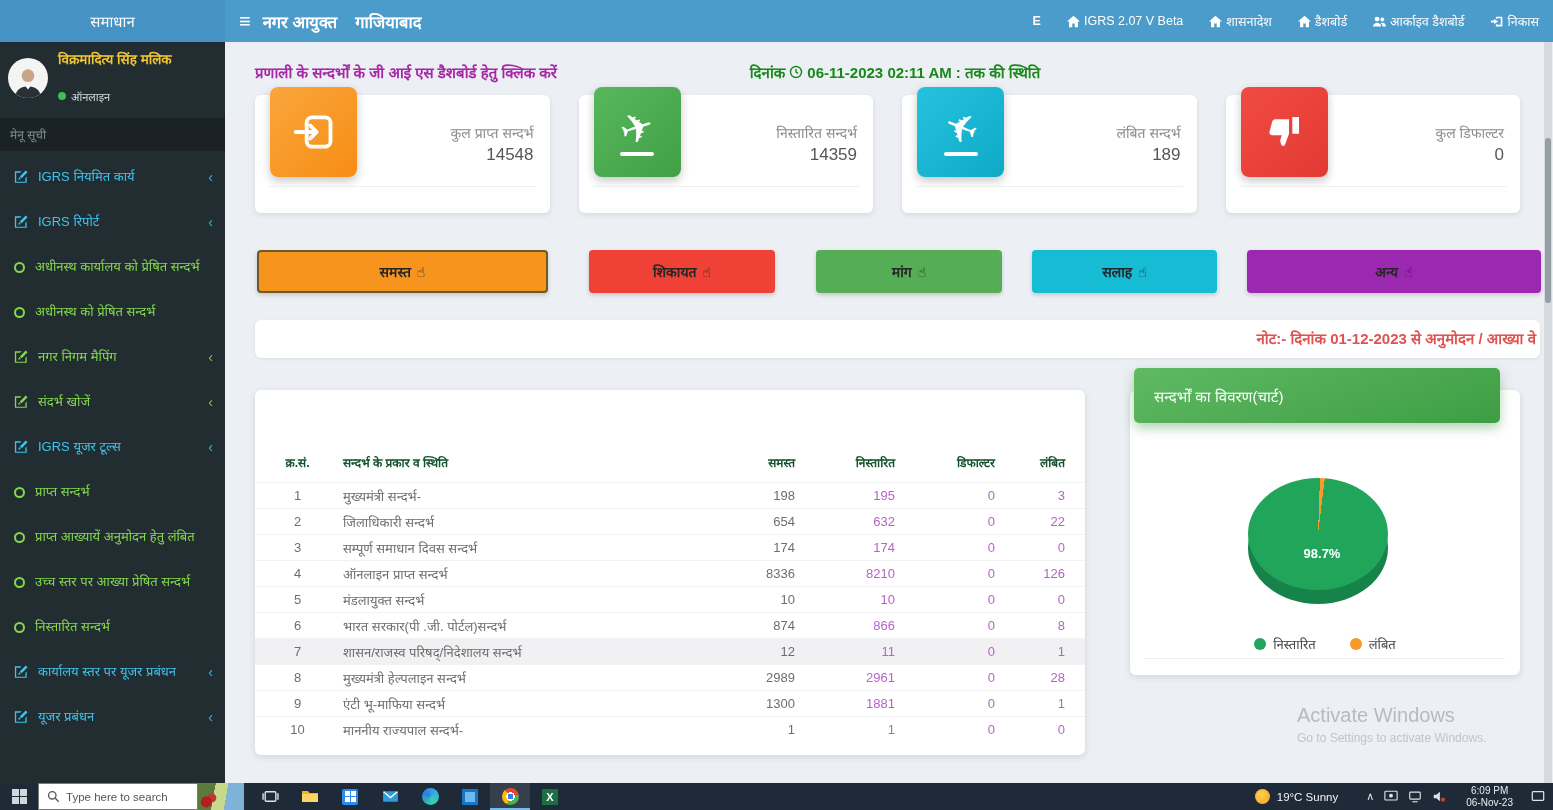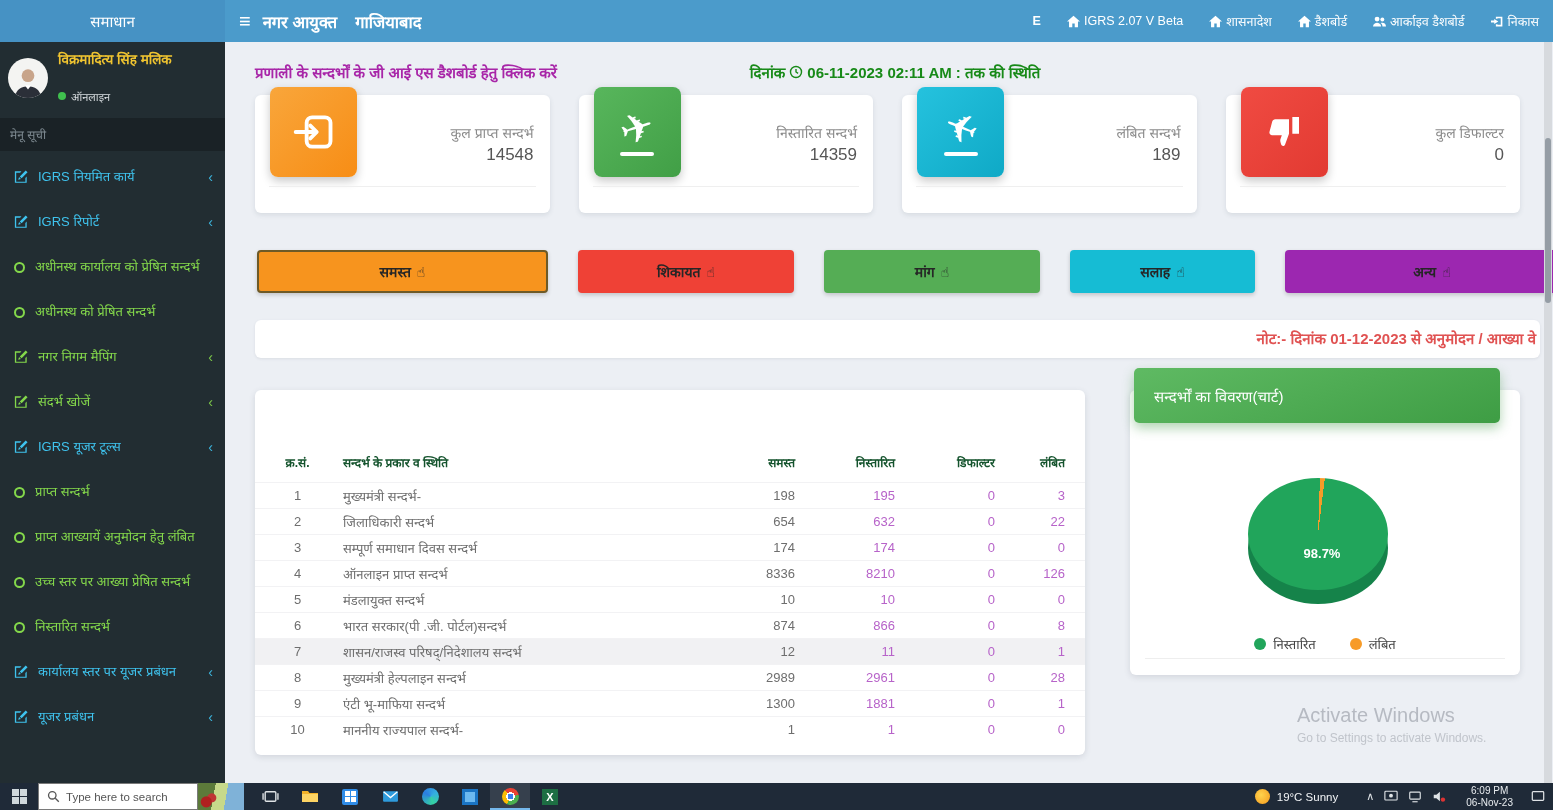--- a/index.html
+++ b/index.html
@@ -48,21 +48,21 @@
   .card-label { position:absolute; top:28px; right:16px; font-size:14px; color:#8b8b8b; }
   .card-value { position:absolute; top:50px; right:16px; font-size:17px; color:#565656; }
   .card-foot { position:absolute; left:14px; right:14px; bottom:26px; border-top:1px solid #efefef; }
   .plane { font-size:40px; line-height:1; display:block; }
   .takeoff { transform:rotate(-18deg); }
   .landing { transform:scaleX(-1) rotate(-22deg); }
   .plane-bar { width:34px; border-top:4px solid #fff; margin:4px auto 0; border-radius:2px; }
 
   .btn-row { position:absolute; top:208px; left:32px; display:flex; gap:30px; }
   .fbtn { height:43px; border-radius:4px; color:#262626; font-size:14px; font-weight:bold; display:flex; align-items:center; justify-content:center; gap:6px; cursor:pointer; box-shadow:0 2px 4px rgba(0,0,0,.18); }
-  .w-lg { width:291px; } .w-sm { width:216px; } .w-md { width:185px; } .w-xl { width:294px; }
+  .w-lg { width:291px; } .w-sm { width:186px;margin-left:11px; } .w-md { width:185px; } .w-xl { width:294px; }
   .b-orange { background:#f7941e; border:2px solid #6e5a27; }
   .b-red    { background:#ef4136; }
   .b-green  { background:#55ad55; }
   .b-cyan   { background:#16bcd4; }
   .b-purple { background:#9c27b0; }
 
   .notice { position:absolute; top:278px; left:30px; width:1285px; height:38px; background:#fff; border-radius:6px; box-shadow:0 1px 3px rgba(60,70,90,.1); overflow:hidden; white-space:nowrap; text-align:right; line-height:38px; padding-right:4px; color:#e05252; font-size:15px; font-weight:bold; }
 
   .panel { position:absolute; background:#fff; border-radius:6px; box-shadow:0 2px 6px rgba(60,70,90,.15); }
   .table-card { top:348px; left:30px; width:830px; height:365px; }

